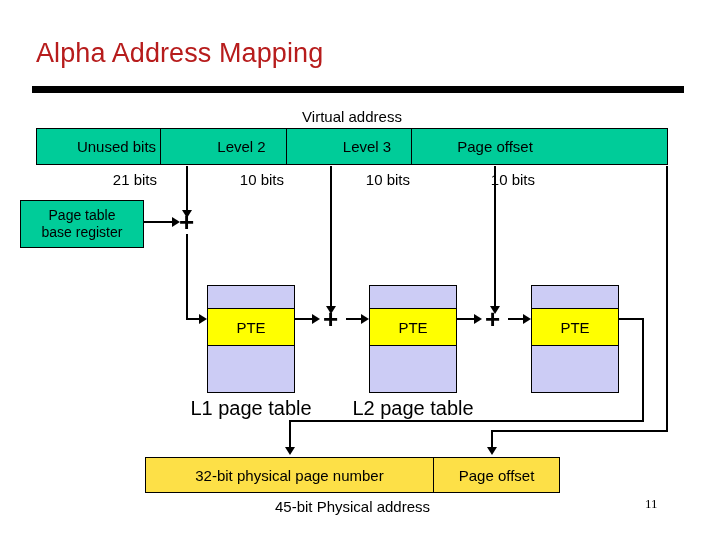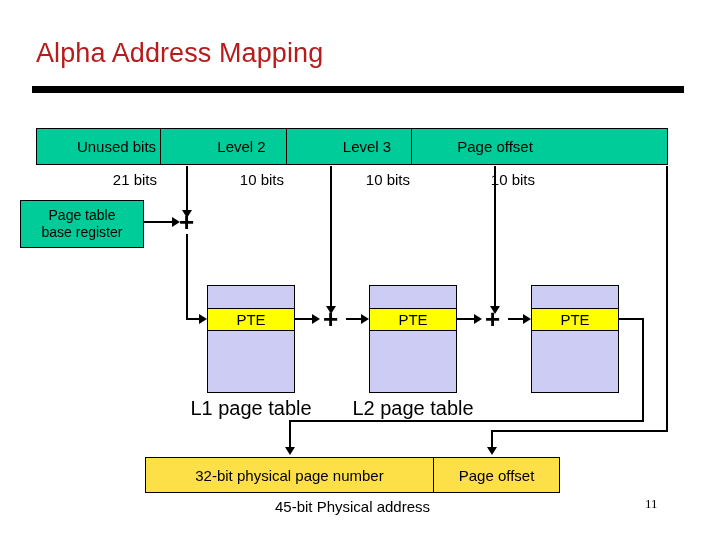--- a/index.html
+++ b/index.html
@@ -58,21 +58,21 @@
     font-size:14px;color:#000;line-height:17px;text-align:center;
   }
 
   
   .ptable{
     position:absolute;width:88px;
     border:1px solid #000;box-sizing:border-box;
     background:#ccccf5;
   }
   .pte-band{
-    position:absolute;left:0;width:100%;height:23px;
+    position:absolute;left:0;width:100%;height:38px;
     background:#ffff00;
     border-top:1px solid #000;border-bottom:1px solid #000;
     box-sizing:border-box;
     display:flex;align-items:center;justify-content:center;
     font-size:15px;color:#000;
   }
   .ptable-label{
     position:absolute;font-size:20px;color:#000;white-space:nowrap;
     text-align:center;
   }
@@ -119,20 +119,21 @@
   }
 </style>
 </head>
 <body>
 
 <div id="slide">
 
   <div id="title">Alpha Address Mapping</div>
   <div id="title-rule"></div>
 
+  <div id="va-caption">Virtual address</div>
 
   <div id="va-table">
     <div class="va-cell" style="width:124px;">Unused bits</div>
     <div class="va-cell" style="width:126px;">Level 2</div>
     <div class="va-cell" style="width:125px;">Level 3</div>
     <div class="va-cell" style="width:130px;">Page offset</div>
   </div>
 
   <div id="bits-row">
     <div class="bits-cell" style="width:124px;">21 bits</div>

